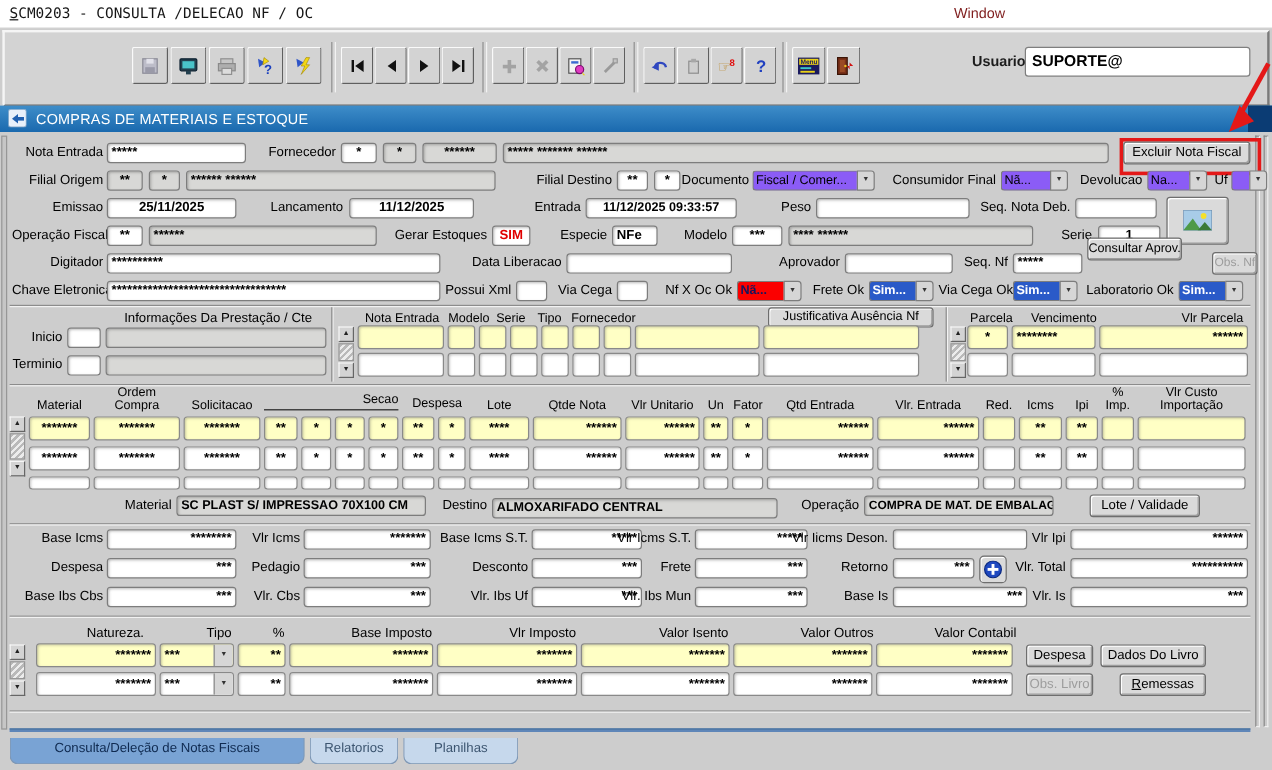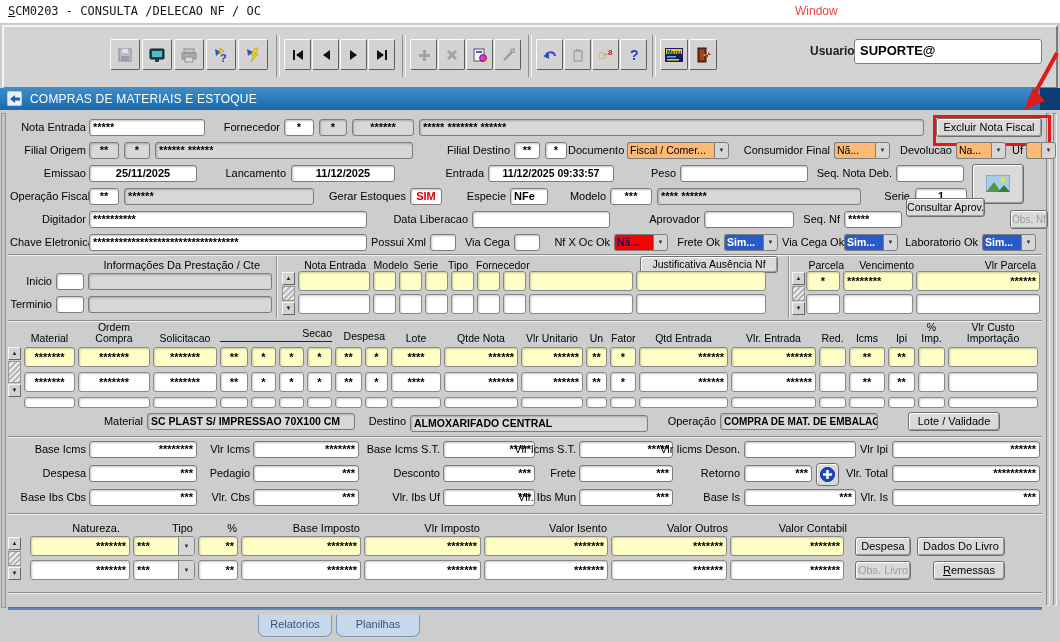--- a/index.html
+++ b/index.html
@@ -2,21 +2,21 @@
 <html><head>
 <meta charset="utf-8">
 <style>
   html,body{margin:0;padding:0;background:#9a9a9a;}
   .screen{position:relative;width:1060px;height:642px;background:#cdcdcd;
     font-family:"Liberation Sans",sans-serif;font-size:11px;color:#000;overflow:hidden;}
   
   .titlebar{position:absolute;left:0;top:0;width:1060px;height:23px;background:#ffffff;border-bottom:1px solid #c9c9c9;}
   .wtitle{position:absolute;left:8px;top:4px;font-family:"DejaVu Sans Mono",monospace;font-size:12px;color:#151515;}
   .ufirst::first-letter{text-decoration:underline;}
-  .wmenu{position:absolute;left:795px;top:4px;font-size:12px;color:#ef4444;}
+  .wmenu{position:absolute;left:795px;top:4px;font-size:12px;color:#7f1d1d;}
   
   .toolbar{position:absolute;left:2px;top:25px;width:1052px;height:60px;background:#d3d3d3;
     border:2px solid;border-color:#f5f5f5 #7a7a7a #7a7a7a #f5f5f5;}
   .tbtn{position:absolute;top:12px;width:28px;height:29px;background:#d3d3d3;border:1px solid;
     border-color:#fafafa #5f5f5f #5f5f5f #fafafa;border-radius:2px;display:flex;align-items:center;justify-content:center;}
   .tsep{position:absolute;top:8px;width:2px;height:42px;border-left:1px solid #8f8f8f;border-right:1px solid #f2f2f2;}
   .progbox{position:absolute;left:714px;top:9px;width:86px;height:28px;border:3px solid #e41818;background:#fff;
     box-shadow:inset 0 0 0 1px #8a8a8a;display:flex;align-items:center;justify-content:center;font-weight:bold;font-size:13px;}
   .usrlbl{position:absolute;left:806px;top:17px;font-weight:bold;font-size:12px;color:#1c1c1c;}
   .usrfld{position:absolute;left:850px;top:12px;width:176px;height:23px;background:#fff;border:1px solid #7f7f7f;
@@ -33,21 +33,21 @@
     box-shadow:inset 1px 1px 2px rgba(80,80,80,.35);}
   .ro{background:#d8d8d6;}
   .ctr{text-align:center;}.rgt{text-align:right;}
   .redtx{color:#e00000;}
   .f10{font-size:10px;}.f105{font-size:10.5px;}
   .btn{position:absolute;height:19px;background:#dadada;border:1px solid #6e6e6e;border-radius:3px;box-sizing:border-box;
     box-shadow:inset 1px 1px 0 #fff,inset -1px -1px 0 #9c9c9c;text-align:center;line-height:17px;white-space:nowrap;overflow:hidden;}
   .dis{color:#9d9d9d;}
   .redbox{position:absolute;border:3px solid #e41818;}
   .dd{position:absolute;height:17px;display:flex;}
-  .ddv{flex:1;background:#fdba74;border:1px solid #7d7d7d;border-right:none;border-radius:3px 0 0 3px;line-height:15px;
+  .ddv{flex:1;background:#8b5cf6;border:1px solid #7d7d7d;border-right:none;border-radius:3px 0 0 3px;line-height:15px;
     padding:0 2px;overflow:hidden;white-space:nowrap;font-size:10.5px;box-sizing:border-box;}
   .dda{width:15px;background:#d6d6d6;border:1px solid #7d7d7d;border-radius:0 3px 3px 0;font-size:6px;line-height:15px;
     text-align:center;color:#333;box-sizing:border-box;}
   .reddd .ddv{background:#fb0000;color:#16165e;font-weight:bold;}
   .bluedd .ddv{background:#2a5ac8;color:#fff;font-weight:bold;}
   .hln{position:absolute;height:0;border-top:1px solid #8c8c8c;border-bottom:1px solid #f2f2f2;}
   .vln{position:absolute;width:0;border-left:1px solid #8c8c8c;border-right:1px solid #f2f2f2;}
   .lstrip{position:absolute;left:1px;top:113px;width:5px;height:495px;background:#c6c6c6;border:1px solid #979797;box-sizing:border-box;}
   .vstrip{position:absolute;width:4px;background:#cacaca;border:1px solid;border-color:#8a8a8a #efefef #efefef #8a8a8a;box-sizing:border-box;}
   .sb{position:absolute;width:13px;}
@@ -604,21 +604,22 @@
     <div class="cell rgt" style="width:114px">*******</div>
   </div>
   <div class="btn" style="left:855px;top:537px;width:56px">Despesa</div>
   <div class="btn" style="left:917px;top:537px;width:88px">Dados Do Livro</div>
   <div class="btn dis" style="left:855px;top:561px;width:56px">Obs. Livro</div>
   <div class="btn ufirst" style="left:933px;top:561px;width:72px">Remessas</div>
 
   <div class="hln" style="left:8px;top:592px;width:1034px"></div>
   <div class="blueline"></div>
 
+  <div class="tab act" style="left:8px;width:246px">Consulta/Deleção de Notas Fiscais</div>
   <div class="tab" style="left:258px;width:74px">Relatorios</div>
-  <div class="tab" style="left:336px;width:84px">Planilhas</div>
+  <div class="tab" style="left:336px;width:96px">Planilhas</div>
 
   <svg class="arrowsvg" width="54" height="70">
     <line x1="51" y1="3" x2="29" y2="43" stroke="#e41818" stroke-width="4"></line>
     <polygon points="18,60 39,51 27,38" fill="#e41818"></polygon>
   </svg>
 
 </div>
 
 </body></html>

